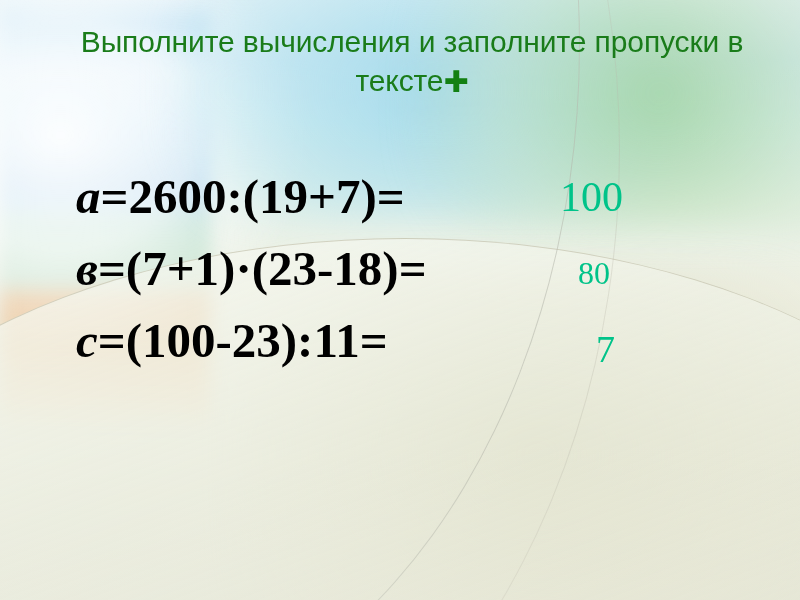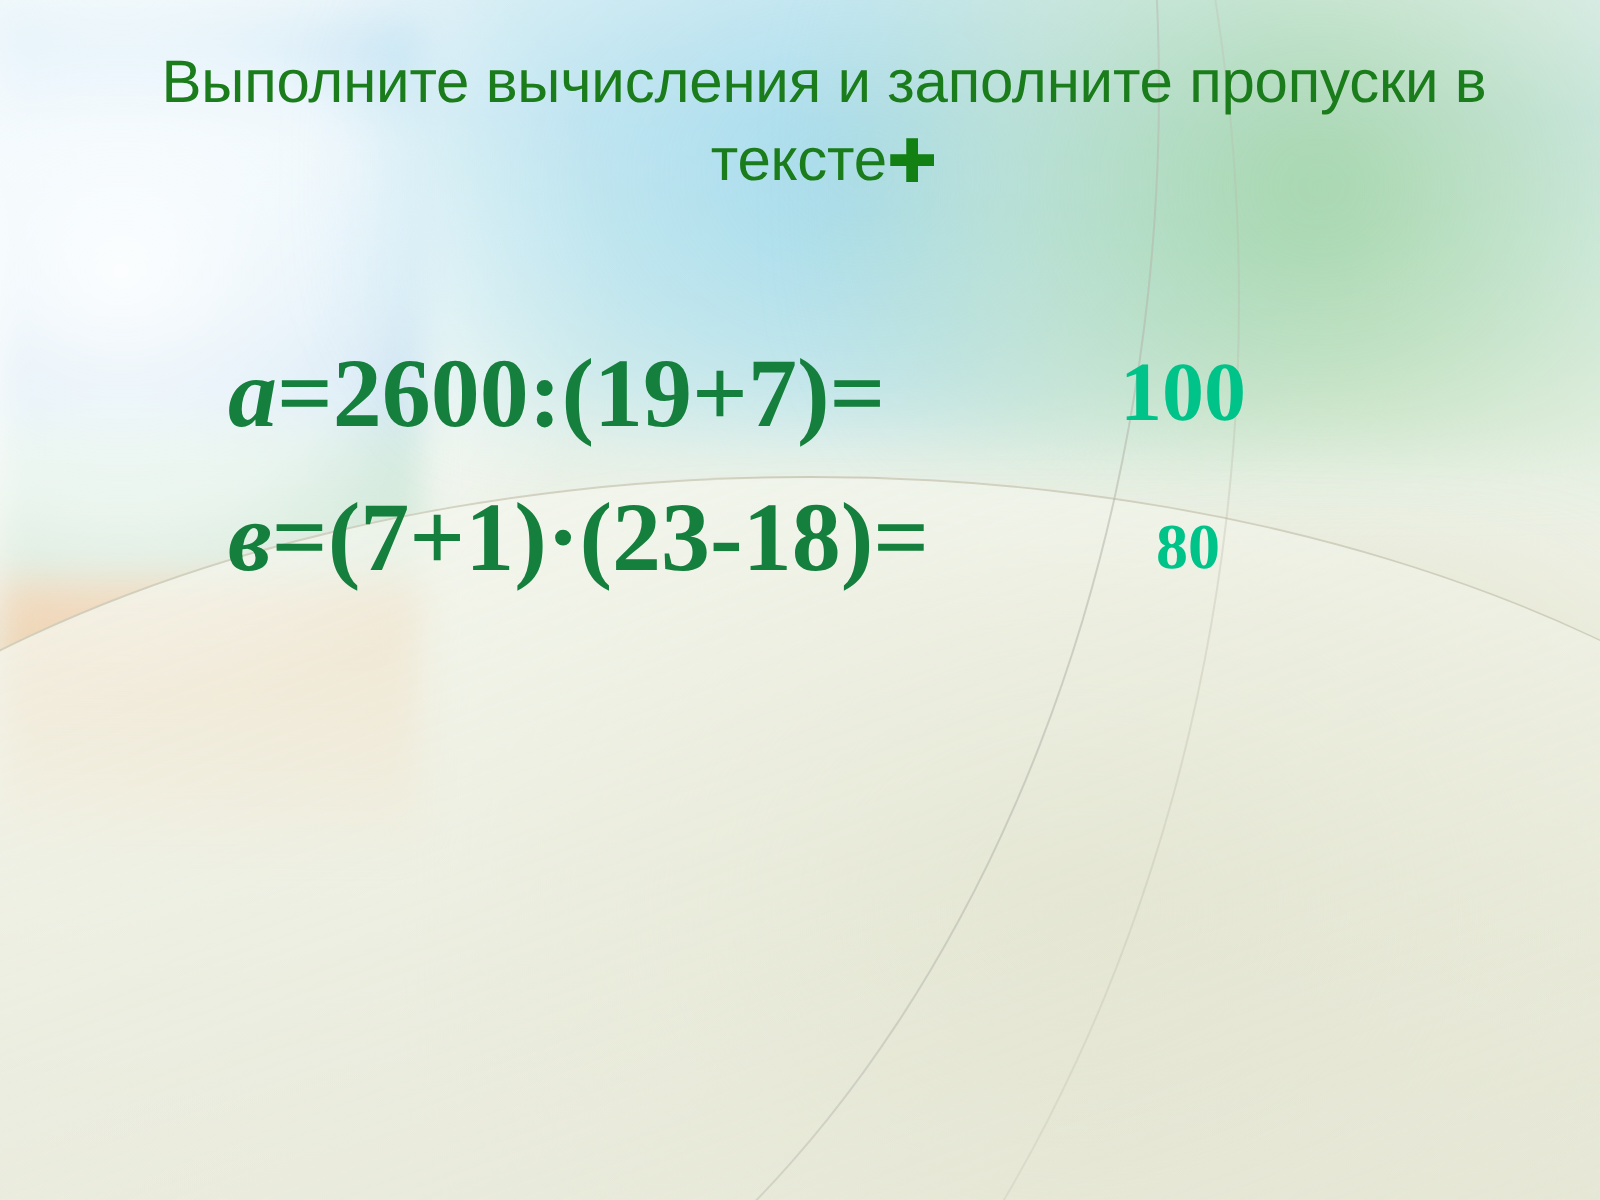--- a/index.html
+++ b/index.html
@@ -144,32 +144,31 @@
     display:block;
   }
   .eq-expr{
     position:absolute;
     left:76px;
     top:0;
     font-family:"Liberation Serif", serif;
     font-weight:bold;
     font-size:49px;
     line-height:62px;
-    color:#15803d;
+    color:#000000;
     white-space:nowrap;
-    margin-left:38px;
   }
   .eq-expr .var{
     font-style:italic;
   }
   .eq-ans{
     position:absolute;
     top:2px;
     font-family:"Liberation Serif", serif;
-    font-weight:bold;
+    font-weight:normal;
     font-size:40px;
     line-height:62px;
     color:#00c389;
     white-space:nowrap;
   }
   .eq-row.r1 .eq-ans{ left:560px; font-size:42px; top:0px; }
   .eq-row.r2 .eq-ans{ left:578px; font-size:32px; top:4px; }
   .eq-row.r3 .eq-ans{ left:596px; font-size:38px; top:8px; }
 </style>
 </head>
@@ -195,15 +194,19 @@
     <div class="eq-row r1">
       <div class="eq-expr"><span class="var">а</span><span>=2600:(19+7)=</span></div>
       <div class="eq-ans">100</div>
     </div>
 
     <div class="eq-row r2">
       <div class="eq-expr"><span class="var">в</span><span>=(7+1)·(23-18)=</span></div>
       <div class="eq-ans">80</div>
     </div>
 
+    <div class="eq-row r3">
+      <div class="eq-expr"><span class="var">с</span><span>=(100-23):11=</span></div>
+      <div class="eq-ans">7</div>
+    </div>
 
   </div>
 </div>
 
 </body></html>

